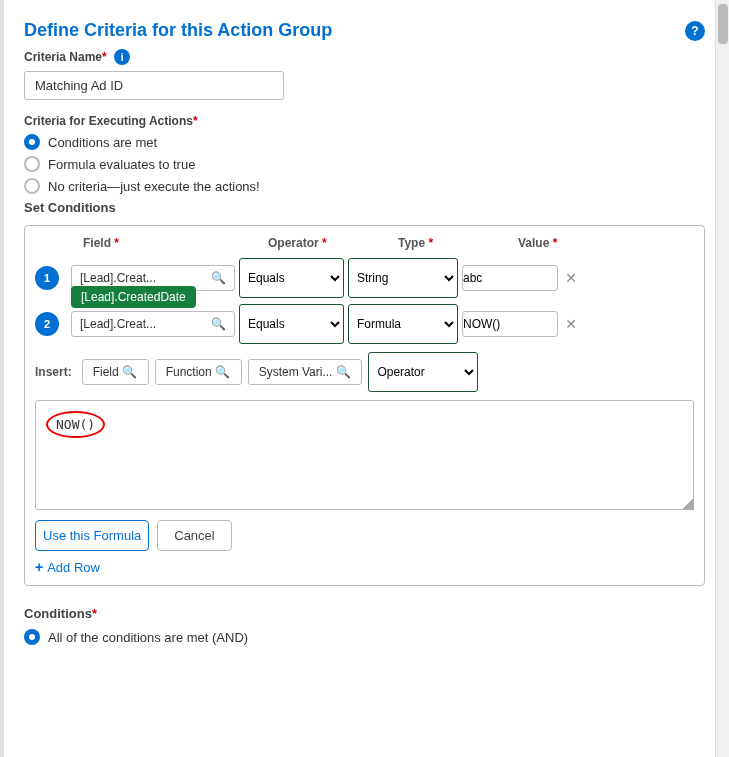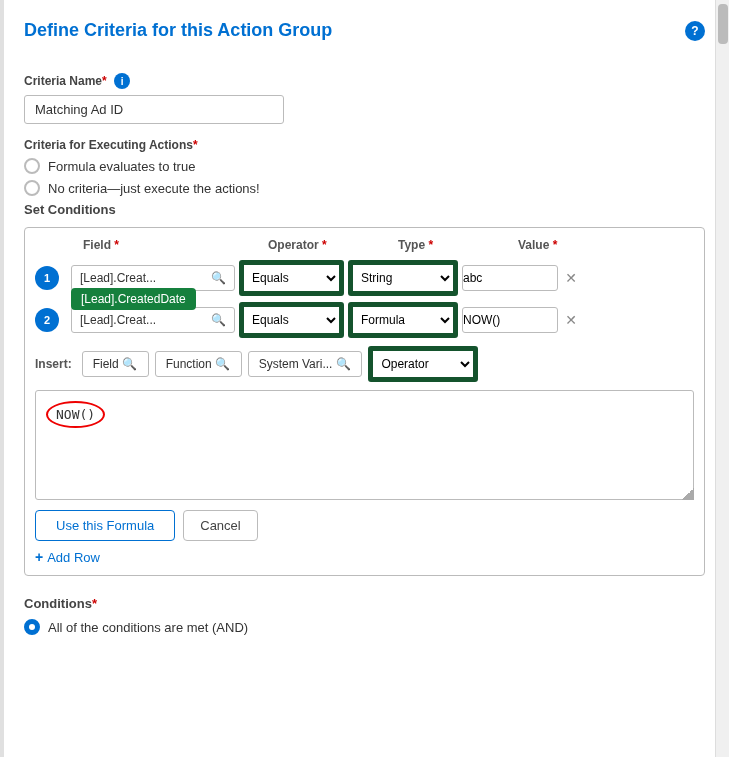--- a/index.html
+++ b/index.html
@@ -30,21 +30,21 @@
       width: 10px;
       height: 40px;
       background: #bbb;
       border-radius: 4px;
       margin: 4px auto;
     }
     .page-title {
       font-size: 18px;
       font-weight: bold;
       color: #0070d2;
-      margin-bottom: 32px;
+      margin-bottom: 8px;
       display: flex;
       align-items: center;
       justify-content: space-between;
       text-align: right;
     }
     .help-icon {
       width: 20px;
       height: 20px;
       background: #0070d2;
       border-radius: 50%;
@@ -163,22 +163,22 @@
       overflow: hidden;
       white-space: nowrap;
     }
     .field-dropdown-text { flex: 1; overflow: hidden; text-overflow: ellipsis; }
     .search-icon-small {
       width: 14px; height: 14px;
       display: inline-flex; align-items: center; justify-content: center;
       flex-shrink: 0;
     }
     .select-ctrl {
-      padding: 5px 4px;
-      border: 5px solid #14532d;
+      padding: 11px 4px;
+      border: 1px solid #14532d;
       border-radius: 3px;
       font-size: 12px;
       background: #fff;
       cursor: pointer;
     }
     .op-select { width: 105px; }
     .type-select { width: 110px; }
     .value-input {
       width: 96px;
       padding: 5px 0;
@@ -248,21 +248,21 @@
     .resize-handle {
       position: absolute;
       bottom: 0;
       right: 0;
       width: 12px; height: 12px;
       background: linear-gradient(135deg, transparent 50%, #aaa 50%);
       cursor: se-resize;
     }
     .btn-row { display: flex; gap: 8px; margin-top: 10px; }
     .btn-primary {
-      padding: 7px 20px;
+      padding: 7px 7px;
       background: #fff;
       border: 1px solid #0070d2;
       border-radius: 4px;
       color: #0070d2;
       font-size: 13px;
       cursor: pointer;
     }
     .btn-cancel {
       padding: 7px 16px;
       background: #fff;
@@ -302,20 +302,24 @@
       <span class="info-icon">i</span>
     </div>
     <input class="text-input" type="text" value="Matching Ad ID" style="">
   </div>
 
   <div>
     <div class="field-label">
       <span>Criteria for Executing Actions</span><span class="required">*</span>
     </div>
     <div class="radio-group">
+      <label class="radio-item">
+        <span class="radio-circle selected"></span>
+        <span>Conditions are met</span>
+      </label>
       <label class="radio-item">
         <span class="radio-circle"></span>
         <span>Formula evaluates to true</span>
       </label>
       <label class="radio-item">
         <span class="radio-circle"></span>
         <span>No criteria—just execute the actions!</span>
       </label>
     </div>
   </div>

